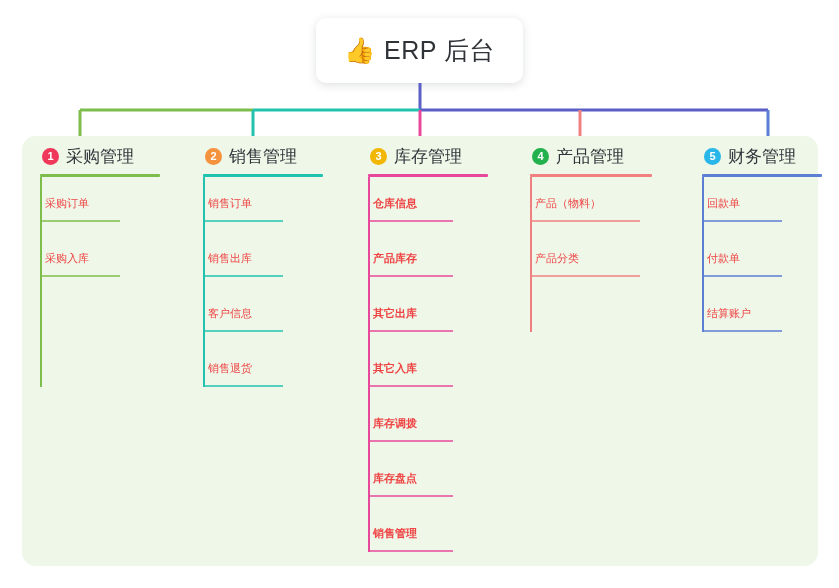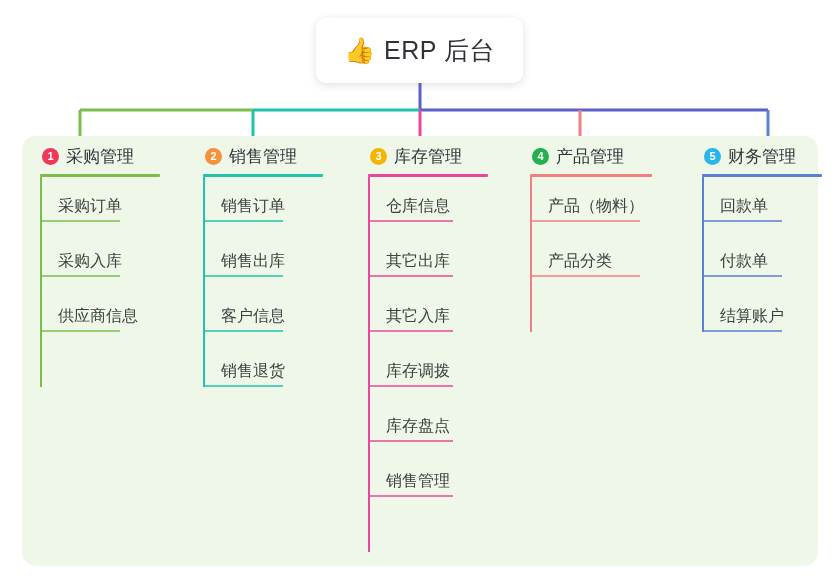--- a/index.html
+++ b/index.html
@@ -111,24 +111,24 @@
     left: 10px;
     top: 0;
     width: 2px;
   }
   .leaf {
     position: relative;
     height: 55px;
   }
   .leaf-label {
     position: absolute;
-    left: 28px;
+    left: 15px;
     top: 19px;
-    font-size: 16px;
-    color: #404040;
+    font-size: 11px;
+    color: #ef4444;
     white-space: nowrap;
   }
   .leaf-line {
     position: absolute;
     left: 10px;
     top: 43px;
     height: 2px;
   }
 </style>
 </head>
@@ -165,24 +165,20 @@
         <div class="col-body" style="height: 220px;">
           <div class="spine" style="background: rgb(125, 189, 76); height: 210px;"></div>
           <div class="leaf">
             <div class="leaf-label">采购订单</div>
             <div class="leaf-line" style="background: rgb(125, 189, 76); width: 80px; opacity: 0.75;"></div>
           </div>
           <div class="leaf">
             <div class="leaf-label">采购入库</div>
             <div class="leaf-line" style="background: rgb(125, 189, 76); width: 80px; opacity: 0.75;"></div>
           </div>
-          <div class="leaf">
-            <div class="leaf-label">供应商信息</div>
-            <div class="leaf-line" style="background: rgb(125, 189, 76); width: 80px; opacity: 0.75;"></div>
-          </div>
         </div>
       </div>
       <div class="column" style="left: 193px; width: 150px;">
         <div class="col-header">
           <span class="badge" style="background: rgb(245, 146, 62);">2</span>
           <span class="col-title">销售管理</span>
         </div>
         <div class="col-underline" style="background: rgb(34, 195, 174); width: 120px; margin-left: 10px;"></div>
         <div class="col-body" style="height: 220px;">
           <div class="spine" style="background: rgb(34, 195, 174); height: 210px;"></div>
@@ -203,24 +199,28 @@
             <div class="leaf-line" style="background: rgb(34, 195, 174); width: 80px; opacity: 0.75;"></div>
           </div>
         </div>
       </div>
       <div class="column" style="left: 358px; width: 150px;">
         <div class="col-header">
           <span class="badge" style="background: rgb(242, 183, 5);">3</span>
           <span class="col-title">库存管理</span>
         </div>
         <div class="col-underline" style="background: rgb(232, 72, 155); width: 120px; margin-left: 10px;"></div>
-        <div class="col-body" style="height: 385px;">
+        <div class="col-body" style="height: 385px; font-weight: bold;">
           <div class="spine" style="background: rgb(232, 72, 155); height: 375px;"></div>
           <div class="leaf">
             <div class="leaf-label">仓库信息</div>
+            <div class="leaf-line" style="background: rgb(232, 72, 155); width: 85px; opacity: 0.75;"></div>
+          </div>
+          <div class="leaf">
+            <div class="leaf-label">产品库存</div>
             <div class="leaf-line" style="background: rgb(232, 72, 155); width: 85px; opacity: 0.75;"></div>
           </div>
           <div class="leaf">
             <div class="leaf-label">其它出库</div>
             <div class="leaf-line" style="background: rgb(232, 72, 155); width: 85px; opacity: 0.75;"></div>
           </div>
           <div class="leaf">
             <div class="leaf-label">其它入库</div>
             <div class="leaf-line" style="background: rgb(232, 72, 155); width: 85px; opacity: 0.75;"></div>
           </div>

